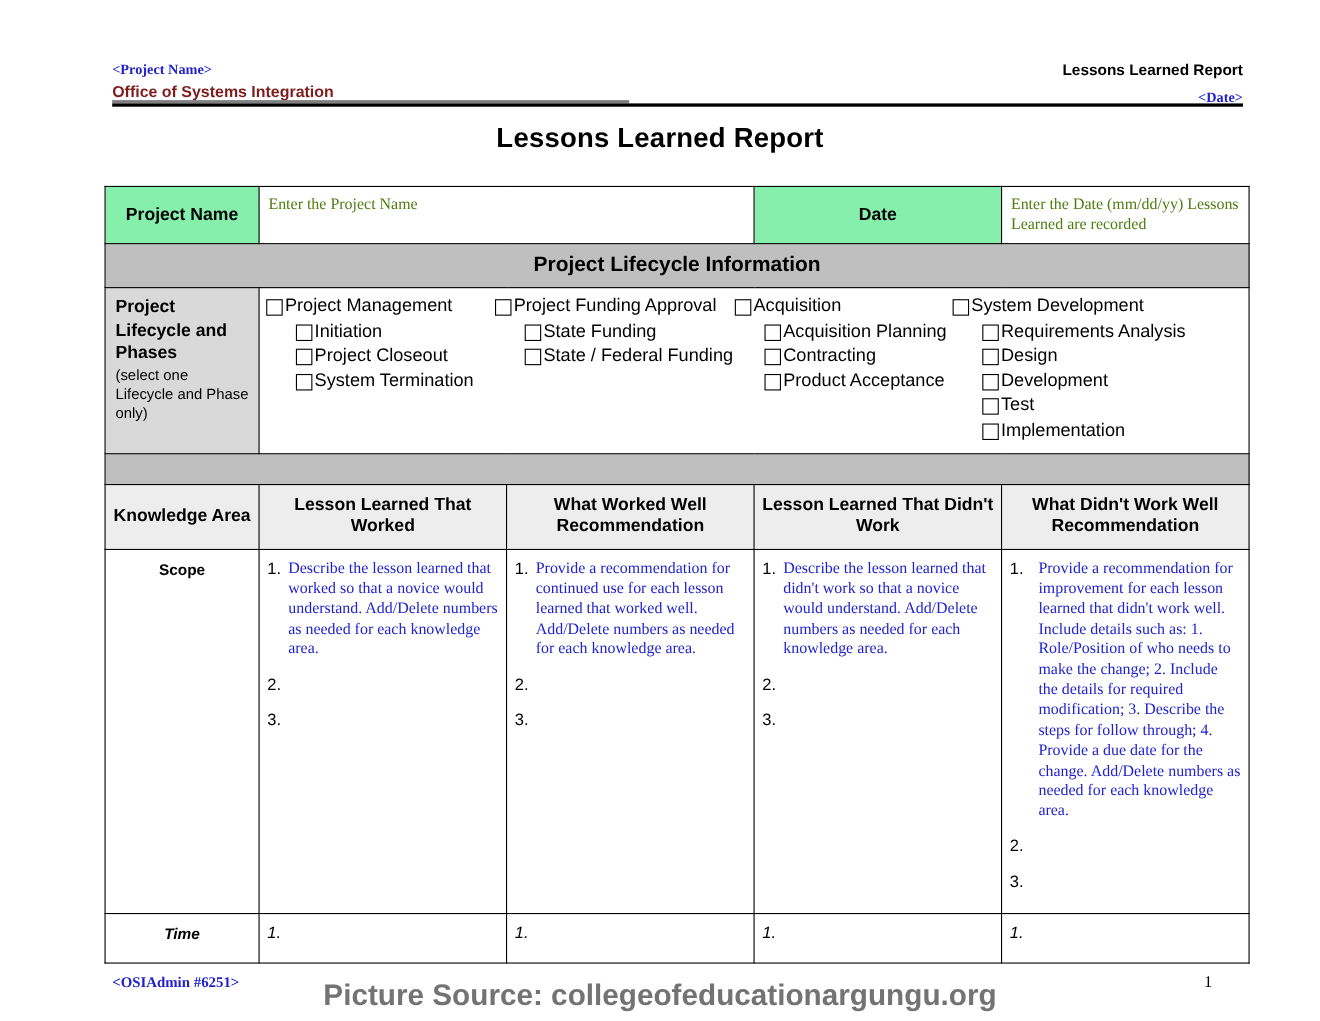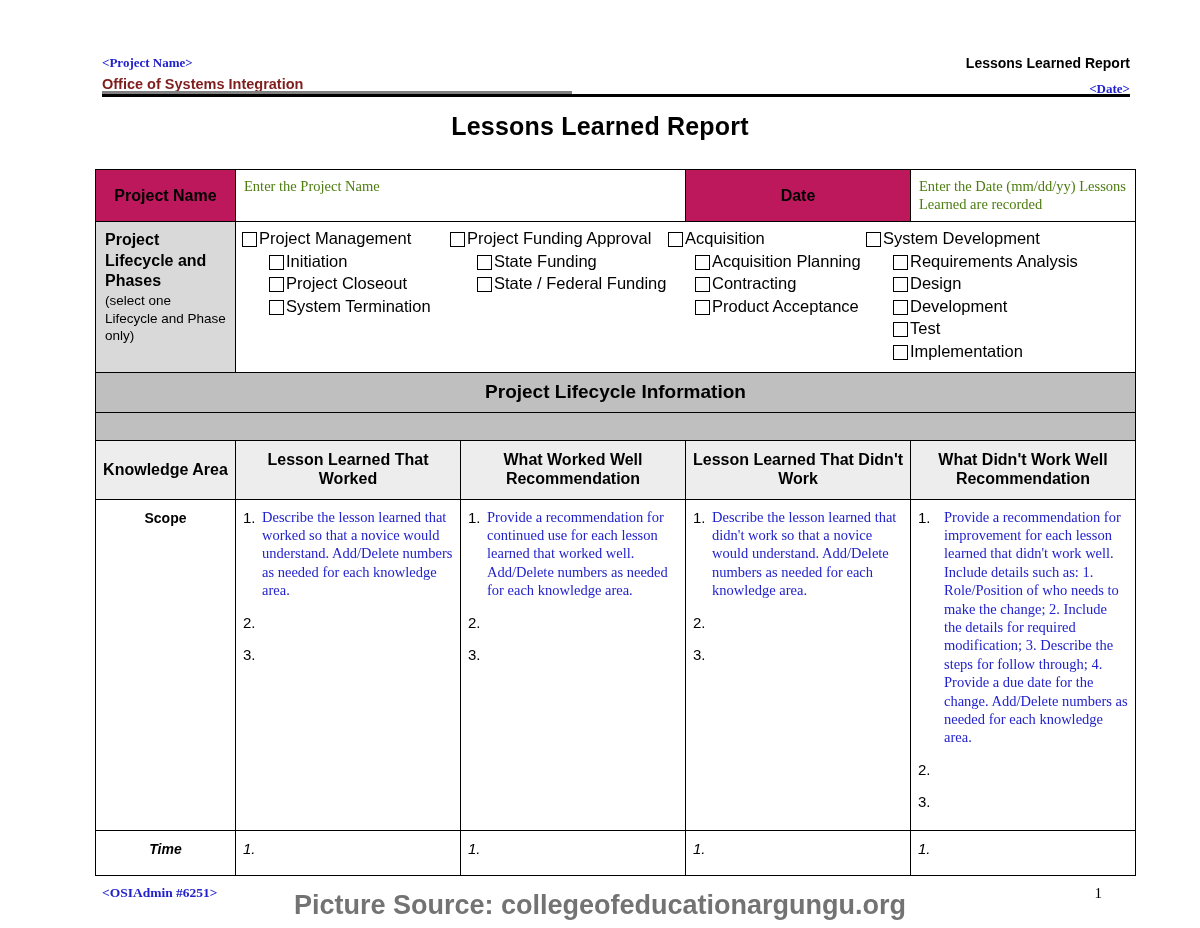--- a/index.html
+++ b/index.html
@@ -99,21 +99,21 @@
     border-collapse: collapse;
     table-layout: fixed;
   }
   .main-table td {
     border: 1.4px solid #000000;
     vertical-align: top;
     padding: 0;
   }
 
   .lbl-cell {
-    background: #be185d;
+    background: #86efac;
     text-align: center;
     font-size: 16px;
     font-weight: bold;
     padding: 8px 4px 8px 4px !important;
     vertical-align: middle !important;
   }
   .fill-cell {
     background: #ffffff;
     color: #4d7c0f;
     font-family: "Liberation Serif", serif;
@@ -311,20 +311,24 @@
     <tbody>
 
       <tr>
         <td class="lbl-cell">Project Name</td>
         <td class="fill-cell" colspan="2">Enter the Project Name</td>
         <td class="lbl-cell" style="width:107px">Date</td>
         <td class="fill-cell">Enter the Date (mm/dd/yy) Lessons Learned are recorded</td>
       </tr>
 
       <tr>
+        <td class="section-band" colspan="5">Project Lifecycle Information</td>
+      </tr>
+
+      <tr>
         <td class="lc-label">
           <div class="lc-label-title">Project Lifecycle and Phases</div>
           <div class="lc-label-note">(select one Lifecycle and Phase only)</div>
         </td>
         <td class="lc-panel" colspan="4">
           <div class="lc-cols" id="lc-cols">
               <div class="lc-col lc-col-1">
                 <div class="cb-row">
                   <span class="cb-box"></span>
                   <span class="cb-text">Project Management</span>
@@ -398,24 +402,20 @@
                 <div class="cb-row indent">
                   <span class="cb-box"></span>
                   <span class="cb-text">Implementation</span>
                 </div>
               </div>
             </div>
         </td>
       </tr>
 
       <tr>
-        <td class="section-band" colspan="5">Project Lifecycle Information</td>
-      </tr>
-
-      <tr>
         <td class="spacer-band" colspan="5"></td>
       </tr>
 
       <tr class="kt-head" id="kt-head-row">
           <td>Knowledge Area</td>
           <td>Lesson Learned That Worked</td>
           <td>What Worked Well Recommendation</td>
           <td>Lesson Learned That Didn't Work</td>
           <td>What Didn't Work Well Recommendation</td>
         </tr>

